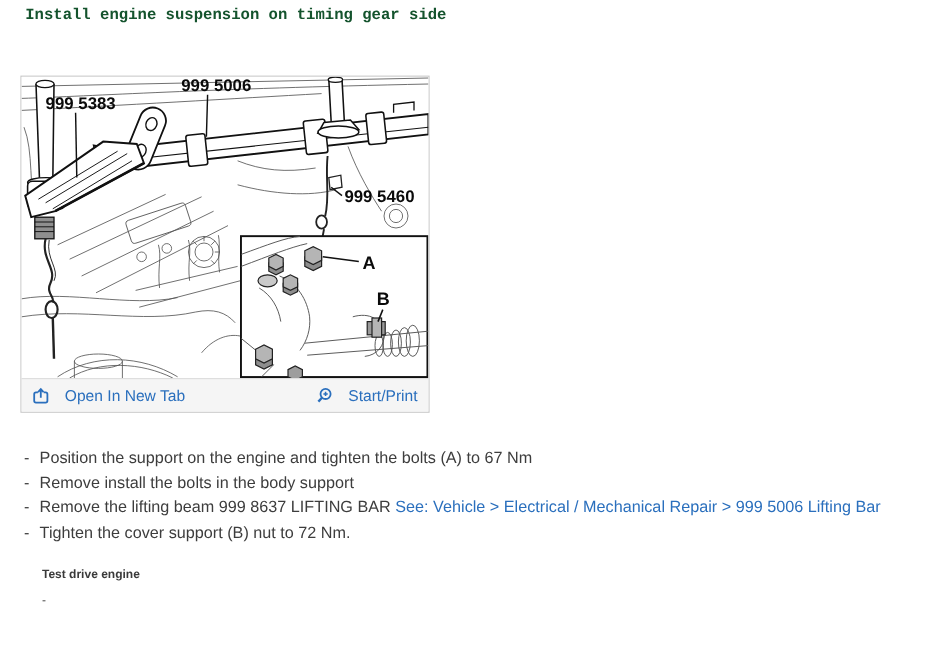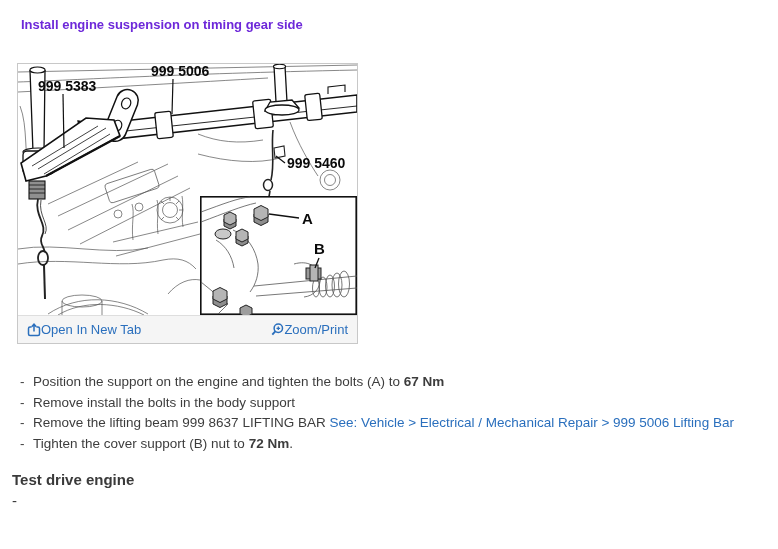--- a/index.html
+++ b/index.html
@@ -1,48 +1,48 @@
 <!DOCTYPE html>
 <html><head>
 <meta charset="utf-8">
 <style>
   html,body{margin:0;padding:0;}
   body{
     width:778px;height:549px;background:#ffffff;position:relative;
     font-family:"Liberation Sans",sans-serif;color:#3d3d3d;overflow:hidden;
   }
   .page-title{
-    position:absolute;left:21px;top:17px;font-size:13px;font-weight:bold;color:#6d28d9;
+    position:absolute;left:21px;top:5px;font-size:13px;font-weight:bold;color:#14532d;font-family:Liberation Mono, monospace;
   }
   
   .figure{
     position:absolute;left:17px;top:63px;width:341px;
     border:1px solid #c8c8c8;background:#fff;box-sizing:border-box;
   }
   .figure svg.diagram{display:block;background:#fff;}
   .figure-bar{
     height:27px;background:#f5f5f5;border-top:1px solid #dedede;
     display:flex;align-items:center;justify-content:space-between;padding:0 9px;
   }
   .bar-link{
-    display:flex;align-items:center;gap:0;
+    display:flex;align-items:center;gap:13px;
     color:#2a6fbd;font-size:13px;text-decoration:none;cursor:pointer;white-space:nowrap;
   }
   .bar-link svg{flex:0 0 auto;}
   
   .steps{
     position:absolute;left:20px;top:372px;list-style:none;margin:0;padding:0;
     font-size:13.5px;line-height:20.5px;color:#3d3d3d;
   }
   .step{position:relative;padding-left:13px;}
   .step .marker{position:absolute;left:0;top:0;color:#3d3d3d;}
-  .seg-bold{font-weight:bold;}
+  .seg-bold{font-weight:normal;}
   .seg-link{color:#2a6fbd;text-decoration:none;cursor:pointer;}
   
-  .section2{position:absolute;left:12px;top:470px;font-size:15px;line-height:20.5px;}
+  .section2{position:absolute;left:35px;top:470px;font-size:10px;line-height:20.5px;}
   .section2 .heading{font-weight:bold;color:#3a3a3a;margin:0;}
   .section2 p{margin:0;}
   .section2 ul{list-style:none;margin:0;padding:0;}
   
   .dlabel{font-family:"Liberation Sans",sans-serif;font-weight:bold;font-size:14px;fill:#0a0a0a;}
   .dlabel-big{font-family:"Liberation Sans",sans-serif;font-weight:bold;font-size:15px;fill:#0a0a0a;}
 </style>
 </head>
 <body>
 
@@ -181,21 +181,21 @@
         <path d="M7,8.5 L7,1.6 M4.7,3.7 L7,1.2 L9.3,3.7" fill="none" stroke="#2a6fbd" stroke-width="1.5"></path>
       </svg>
       <span>Open In New Tab</span>
     </a>
     <a class="bar-link">
       <svg width="14" height="14" viewBox="0 0 14 14">
         <circle cx="8.3" cy="5.3" r="4.2" fill="none" stroke="#2a6fbd" stroke-width="1.5"></circle>
         <path d="M8.3,3.5 L8.3,7.1 M6.5,5.3 L10.1,5.3" fill="none" stroke="#2a6fbd" stroke-width="1.3"></path>
         <path d="M5.3,8.4 L2.3,11.7" fill="none" stroke="#2a6fbd" stroke-width="1.9"></path>
       </svg>
-      <span>Zoom/Print</span>
+      <span>Start/Print</span>
     </a>
   </div>
 </div>
 
 <ul class="steps">
   <li class="step">
     <span class="marker">-</span>
     <span>Position the support on the engine and tighten the bolts (A) to </span><span class="seg-bold">67 Nm</span>
   </li>
   <li class="step">

